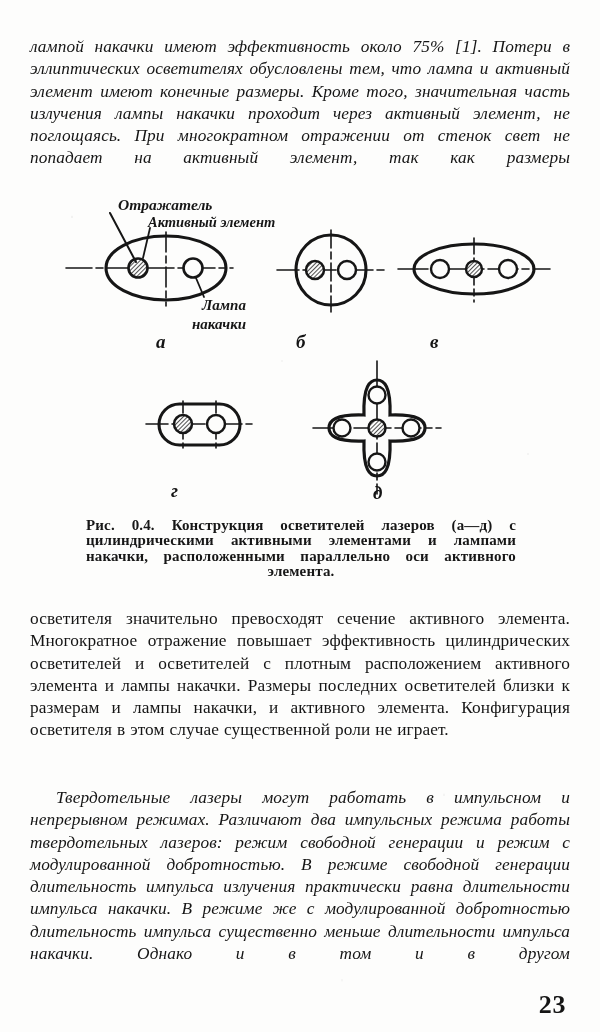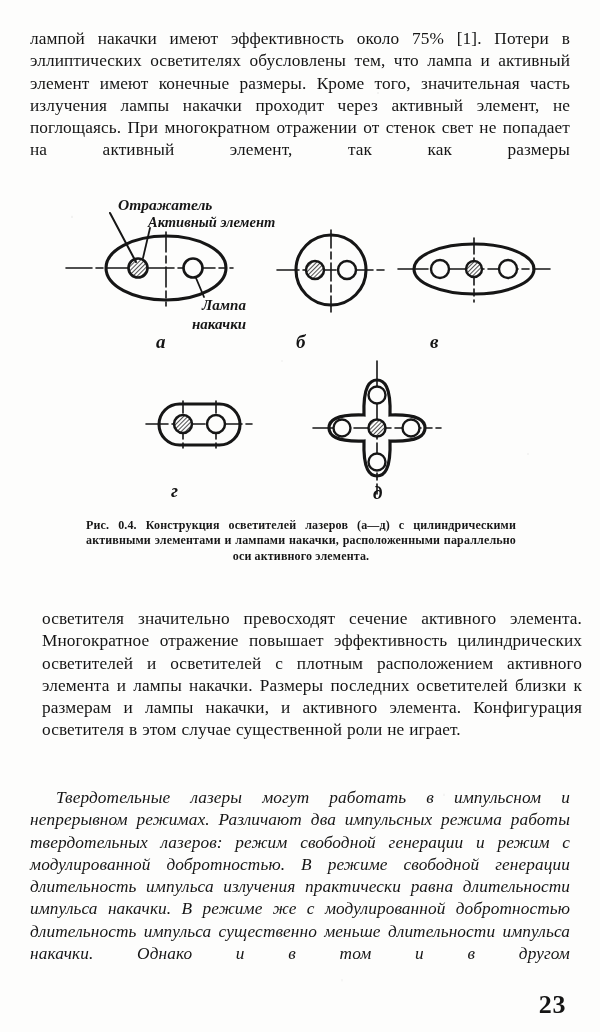--- a/index.html
+++ b/index.html
@@ -39,44 +39,44 @@
     left: 30px;
     width: 540px;
     font-size: 17.3px;
     line-height: 22.3px;
     text-align: justify;
     text-align-last: justify;
     letter-spacing: .1px;
     word-spacing: .5px;
     -webkit-font-smoothing: none;
   }
-  .body-text.last-ragged { text-align-last: left; margin-left: 12px; }
+  .body-text.last-ragged { text-align-last: left; }
   .body-text .indent { display: inline-block; width: 26px; }
 
-  #para-top   { top: 28px; }
+  #para-top   { top: 36px; font-style: italic; }
   #para-mid   { top: 608px; }
   #para-bot   { top: 787px; font-style: italic; }
 
   
   #figure {
     position: absolute;
     left: 30px;
     top: 196px;
     width: 540px;
     height: 320px;
     text-decoration: underline;
   }
   #figure svg { display: block; }
 
   .fig-caption {
     position: absolute;
     left: 86px;
     top: 518px;
     width: 430px;
-    font-size: 12px;
+    font-size: 15px;
     line-height: 15.4px;
     text-align: justify;
     text-align-last: center;
     letter-spacing: .15px;
     font-weight: 700;
     color: #171717;
   }
   .fig-caption .cap-lead { font-weight: 700; }
 
   #page-number {

